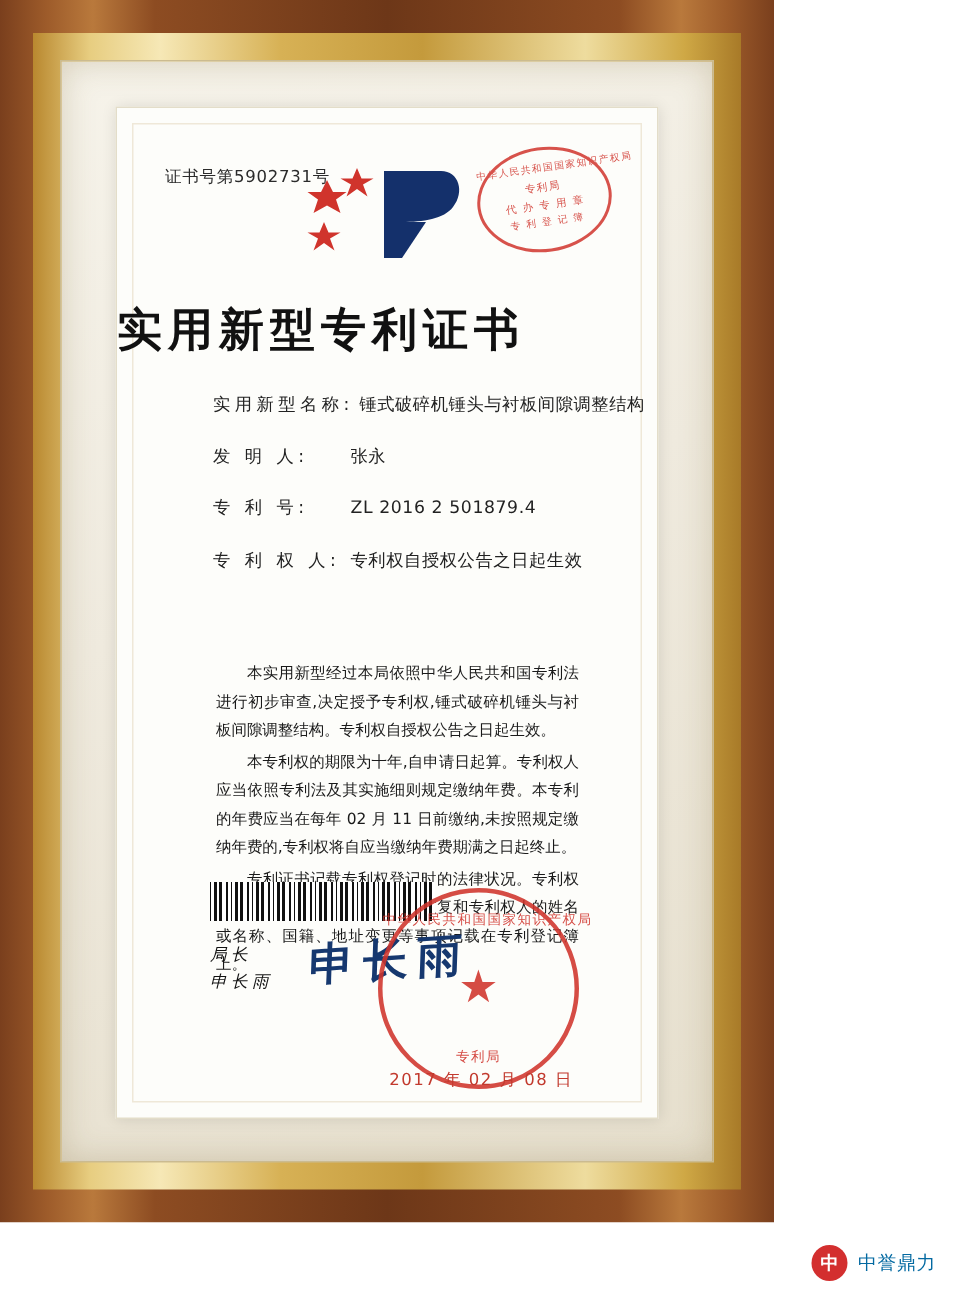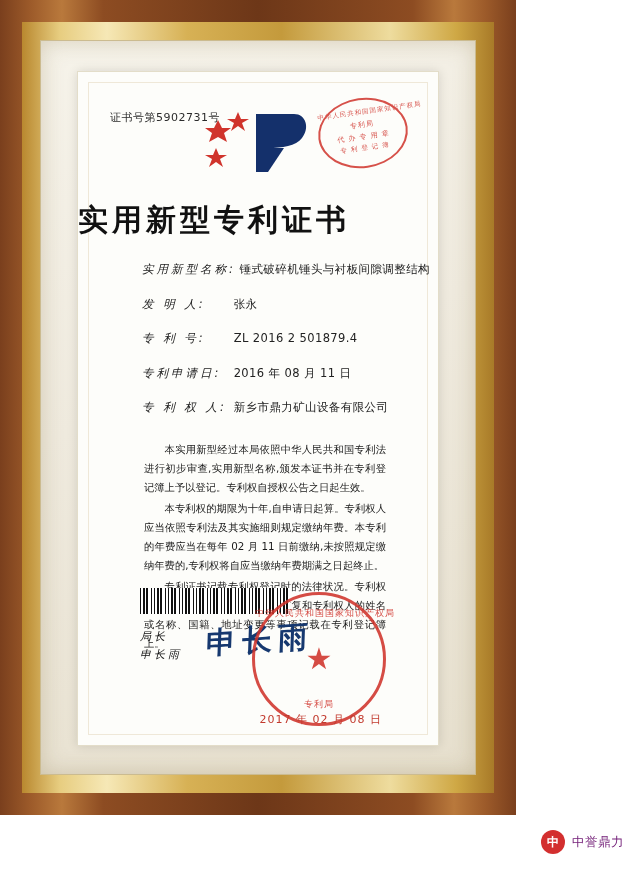--- a/index.html
+++ b/index.html
@@ -73,21 +73,21 @@
   .title{
     position:absolute;left:0;right:0;top:128px;text-align:left;
     font-family:"DejaVu Serif","Liberation Serif",serif;
     font-size:30px;font-weight:bold;color:#111;letter-spacing:4px;
   }
   .fields{
     position:absolute;left:64px;right:40px;top:192px;
     font-size:11.5px;color:#222;line-height:1;
   }
   .field{margin-bottom:23px;white-space:nowrap;}
-  .field .k{display:inline-block;min-width:88px;letter-spacing:3px;font-style:italic;}
+  .field .k{display:inline-block;min-width:88px;letter-spacing:3px;}
   .field .v{letter-spacing:.4px;}
   .body{
     position:absolute;left:66px;right:52px;top:368px;
     font-size:10.3px;color:#1a1a1a;line-height:1.85;text-align:justify;
   }
   .body p{margin:0 0 2px 0;text-indent:2em;}
   
   #barcode{
     position:absolute;left:62px;top:516px;width:150px;height:26px;
     background:repeating-linear-gradient(90deg,
@@ -133,21 +133,21 @@
   #bottombar{
     position:absolute;left:0;top:815px;width:640px;height:54px;background:#fff;
     display:flex;align-items:center;justify-content:flex-end;
   }
   #brand{display:flex;align-items:center;gap:7px;margin-right:16px;}
   #brand-logo{
     width:24px;height:24px;border-radius:50%;
     background:#d32f2f;color:#fff;font-size:12px;font-weight:bold;
     display:flex;align-items:center;justify-content:center;
   }
-  #brand-name{font-size:12.5px;color:#701a75;letter-spacing:.5px;}
+  #brand-name{font-size:12.5px;color:#0369a1;letter-spacing:.5px;}
 </style>
 </head>
 <body>
 
 <div id="frame">
   <div id="frame-inner">
     <div id="mat">
 
       <div id="paper">
 
@@ -178,31 +178,27 @@
           </div>
           <div class="field">
             <span class="k">发 明 人:</span>
             <span class="v">张永</span>
           </div>
           <div class="field">
             <span class="k">专 利 号:</span>
             <span class="v">ZL 2016 2 501879.4</span>
           </div>
           <div class="field">
-            <span class="k">专利申请日:</span>
-            <span class="v">2016 年 08 月 11 日</span>
-          </div>
-          <div class="field">
             <span class="k">专 利 权 人:</span>
-            <span class="v">新乡市鼎力矿山设备有限公司</span>
+            <span class="v">专利权自授权公告之日起生效</span>
           </div>
         </div>
 
         <div class="body">
-          <p>本实用新型经过本局依照中华人民共和国专利法进行初步审查,实用新型名称,颁发本证书并在专利登记簿上予以登记。专利权自授权公告之日起生效。</p>
+          <p>本实用新型经过本局依照中华人民共和国专利法进行初步审查,决定授予专利权,锤式破碎机锤头与衬板间隙调整结构。专利权自授权公告之日起生效。</p>
           <p>本专利权的期限为十年,自申请日起算。专利权人应当依照专利法及其实施细则规定缴纳年费。本专利的年费应当在每年 02 月 11 日前缴纳,未按照规定缴纳年费的,专利权将自应当缴纳年费期满之日起终止。</p>
           <p>专利证书记载专利权登记时的法律状况。专利权的转移、质押、无效、终止、恢复和专利权人的姓名或名称、国籍、地址变更等事项记载在专利登记簿上。</p>
         </div>
 
         <div id="barcode"></div>
 
         <div class="sign-label">
           <div>局长</div>
           <div>申长雨</div>
         </div>

